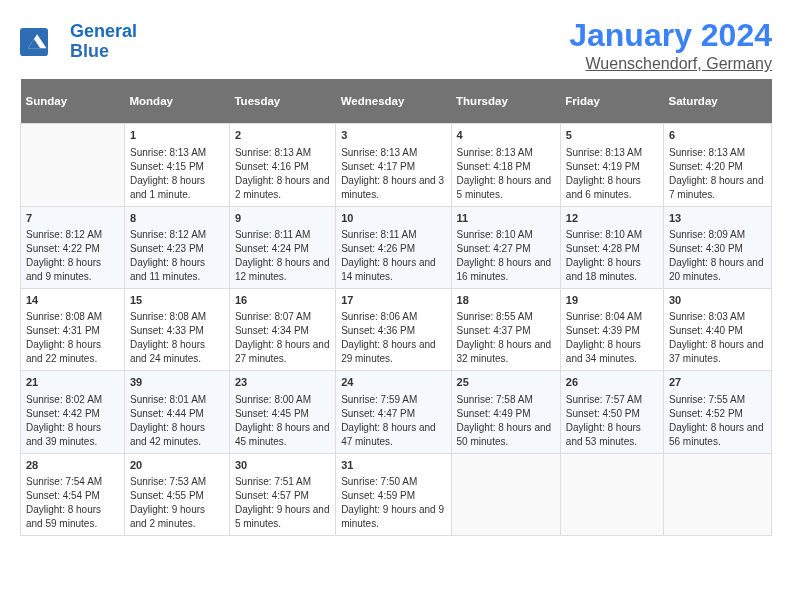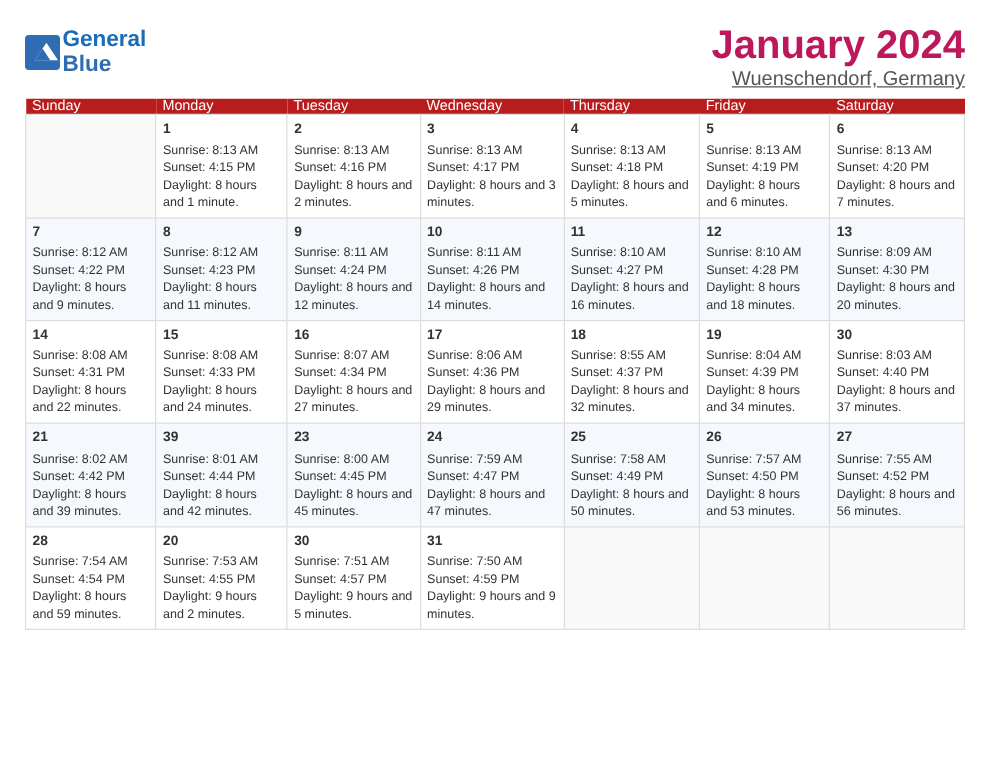--- a/index.html
+++ b/index.html
@@ -17,20 +17,21 @@
     .header-row {
       display: flex;
       align-items: flex-start;
       justify-content: space-between;
       margin-bottom: 6px;
     }
     .logo {
       display: flex;
       align-items: center;
       margin-top: 4px;
+      gap: 20px;
     }
     .logo-text {
       font-size: 18px;
       font-weight: bold;
       color: #333;
       line-height: 1.1;
     }
     .logo-text span {
       color: #1a6bba;
     }
@@ -38,39 +39,39 @@
       width: 28px;
       height: 28px;
       margin-right: 2px;
     }
     .title-block {
       text-align: right;
     }
     .main-title {
       font-size: 32px;
       font-weight: bold;
-      color: #be185d;
+      color: #3b82f6;
       line-height: 1.1;
     }
     .subtitle {
       font-size: 16px;
       color: #555;
       margin-top: 2px;
       text-decoration: underline;
     }
     table {
       width: 100%;
       border-collapse: collapse;
       font-size: 10.5px;
     }
     thead tr th {
-      background-color: #b91c1c;
+      background-color: #737373;
       color: #fff;
-      font-weight: normal;
-      padding: 0 5px;
+      font-weight: bold;
+      padding: 16px 5px;
       text-align: left;
       font-size: 11.5px;
     }
     tbody tr td {
       border: 1px solid #ddd;
       vertical-align: top;
       padding: 4px 5px;
       min-height: 60px;
       background: #fff;
       color: #333;

